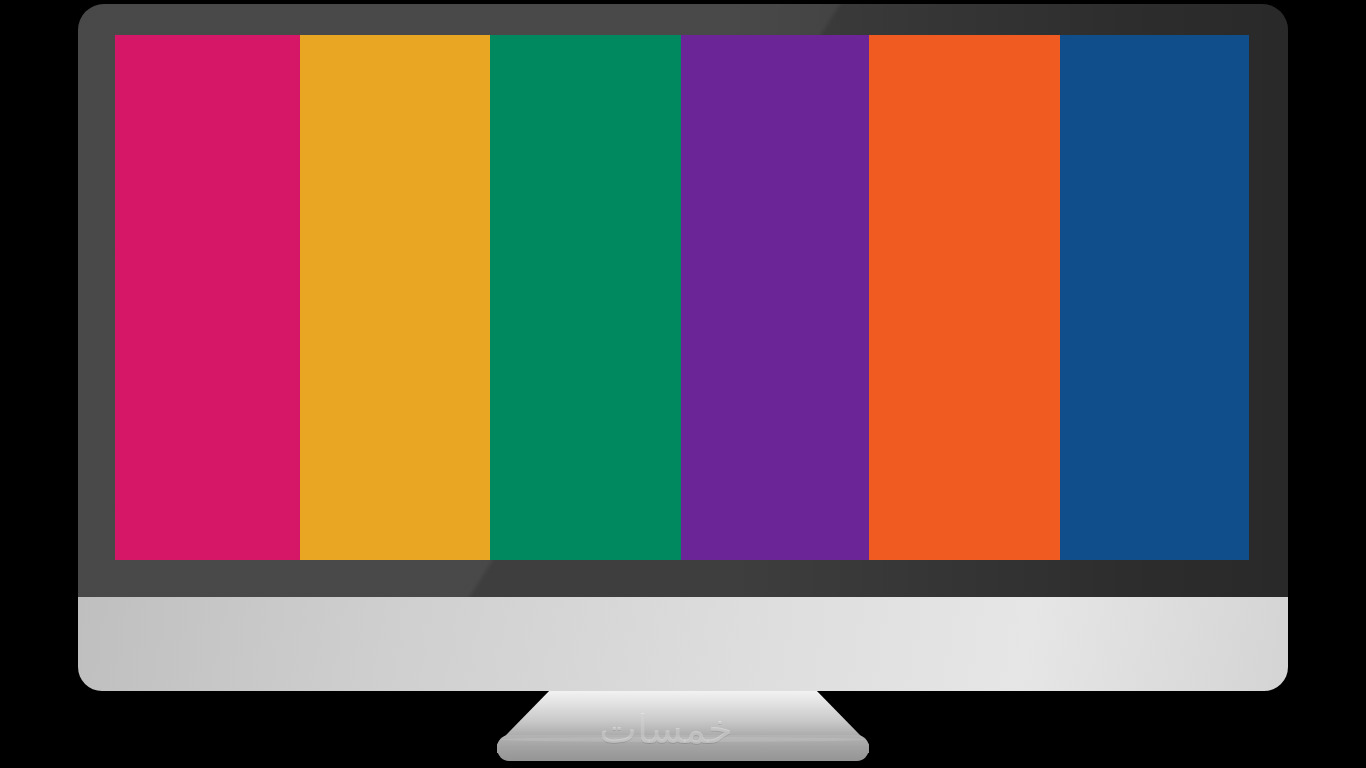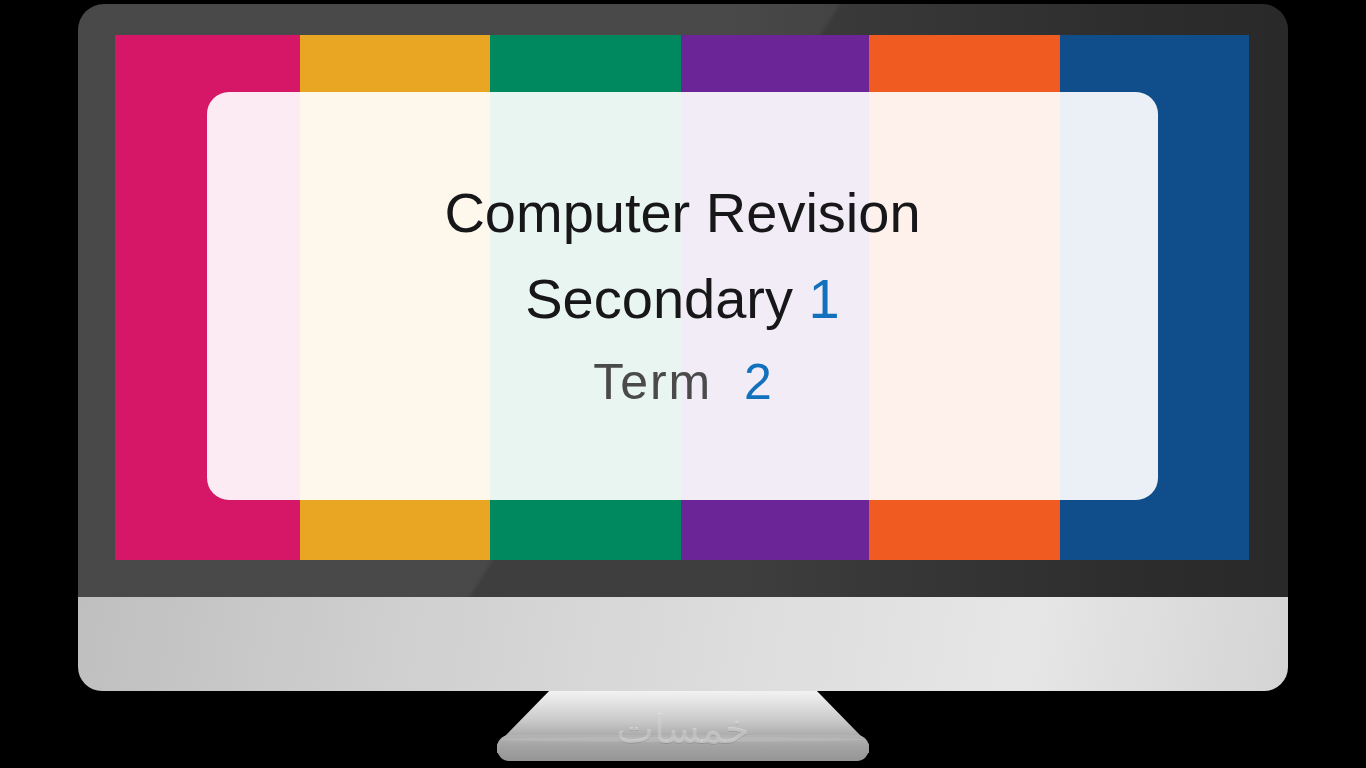--- a/index.html
+++ b/index.html
@@ -152,21 +152,21 @@
   .stand-foot::after {
     content: "";
     position: absolute;
     left: 4px; right: 4px; top: 2px;
     height: 5px;
     border-radius: 50%;
     background: rgba(255,255,255,0.12);
   }
   .watermark {
     position: absolute;
-    left: 497px;
+    left: 480px;
     top: 706px;
     width: 372px;
     text-align: center;
     font-size: 40px;
     color: rgba(255,255,255,0.34);
     text-shadow: 0 1px 0 rgba(0,0,0,0.10);
     font-family: "DejaVu Sans", "Liberation Sans", sans-serif;
     direction: rtl;
     pointer-events: none;
     user-select: none;
@@ -187,31 +187,20 @@
 
     <div class="bands">
       <div class="band" style="background: rgb(214, 23, 104); width: 16.3%;"></div>
       <div class="band" style="background: rgb(232, 166, 34); width: 16.8%;"></div>
       <div class="band" style="background: rgb(0, 136, 95); width: 16.8%;"></div>
       <div class="band" style="background: rgb(107, 37, 150); width: 16.6%;"></div>
       <div class="band" style="background: rgb(239, 91, 32); width: 16.8%;"></div>
       <div class="band" style="background: rgb(16, 78, 139); width: 16.7%;"></div>
     </div>
 
-    <div class="card" style="background: rgba(255, 255, 255, 0.914);">
-      <div class="title-block">
-        <div class="line1" style="color: rgb(23, 23, 26);">Computer Revision</div>
-        <div class="line2" style="color: rgb(23, 23, 26);">
-          <span>Secondary</span><span>&nbsp;</span><span class="accent-num" style="color: rgb(18, 113, 189);">1</span>
-        </div>
-        <div class="line3">
-          <span class="term-word" style="color: rgb(74, 74, 74);">Term</span><span>&nbsp;&nbsp;</span><span class="accent-num" style="color: rgb(18, 113, 189);">2</span>
-        </div>
-      </div>
-    </div>
 
   </div>
 
   <div class="monitor-base"></div>
 
   <div class="stand-neck"></div>
   <div class="stand-foot"></div>
   <div class="watermark">خمسات</div>
 
 </div>

